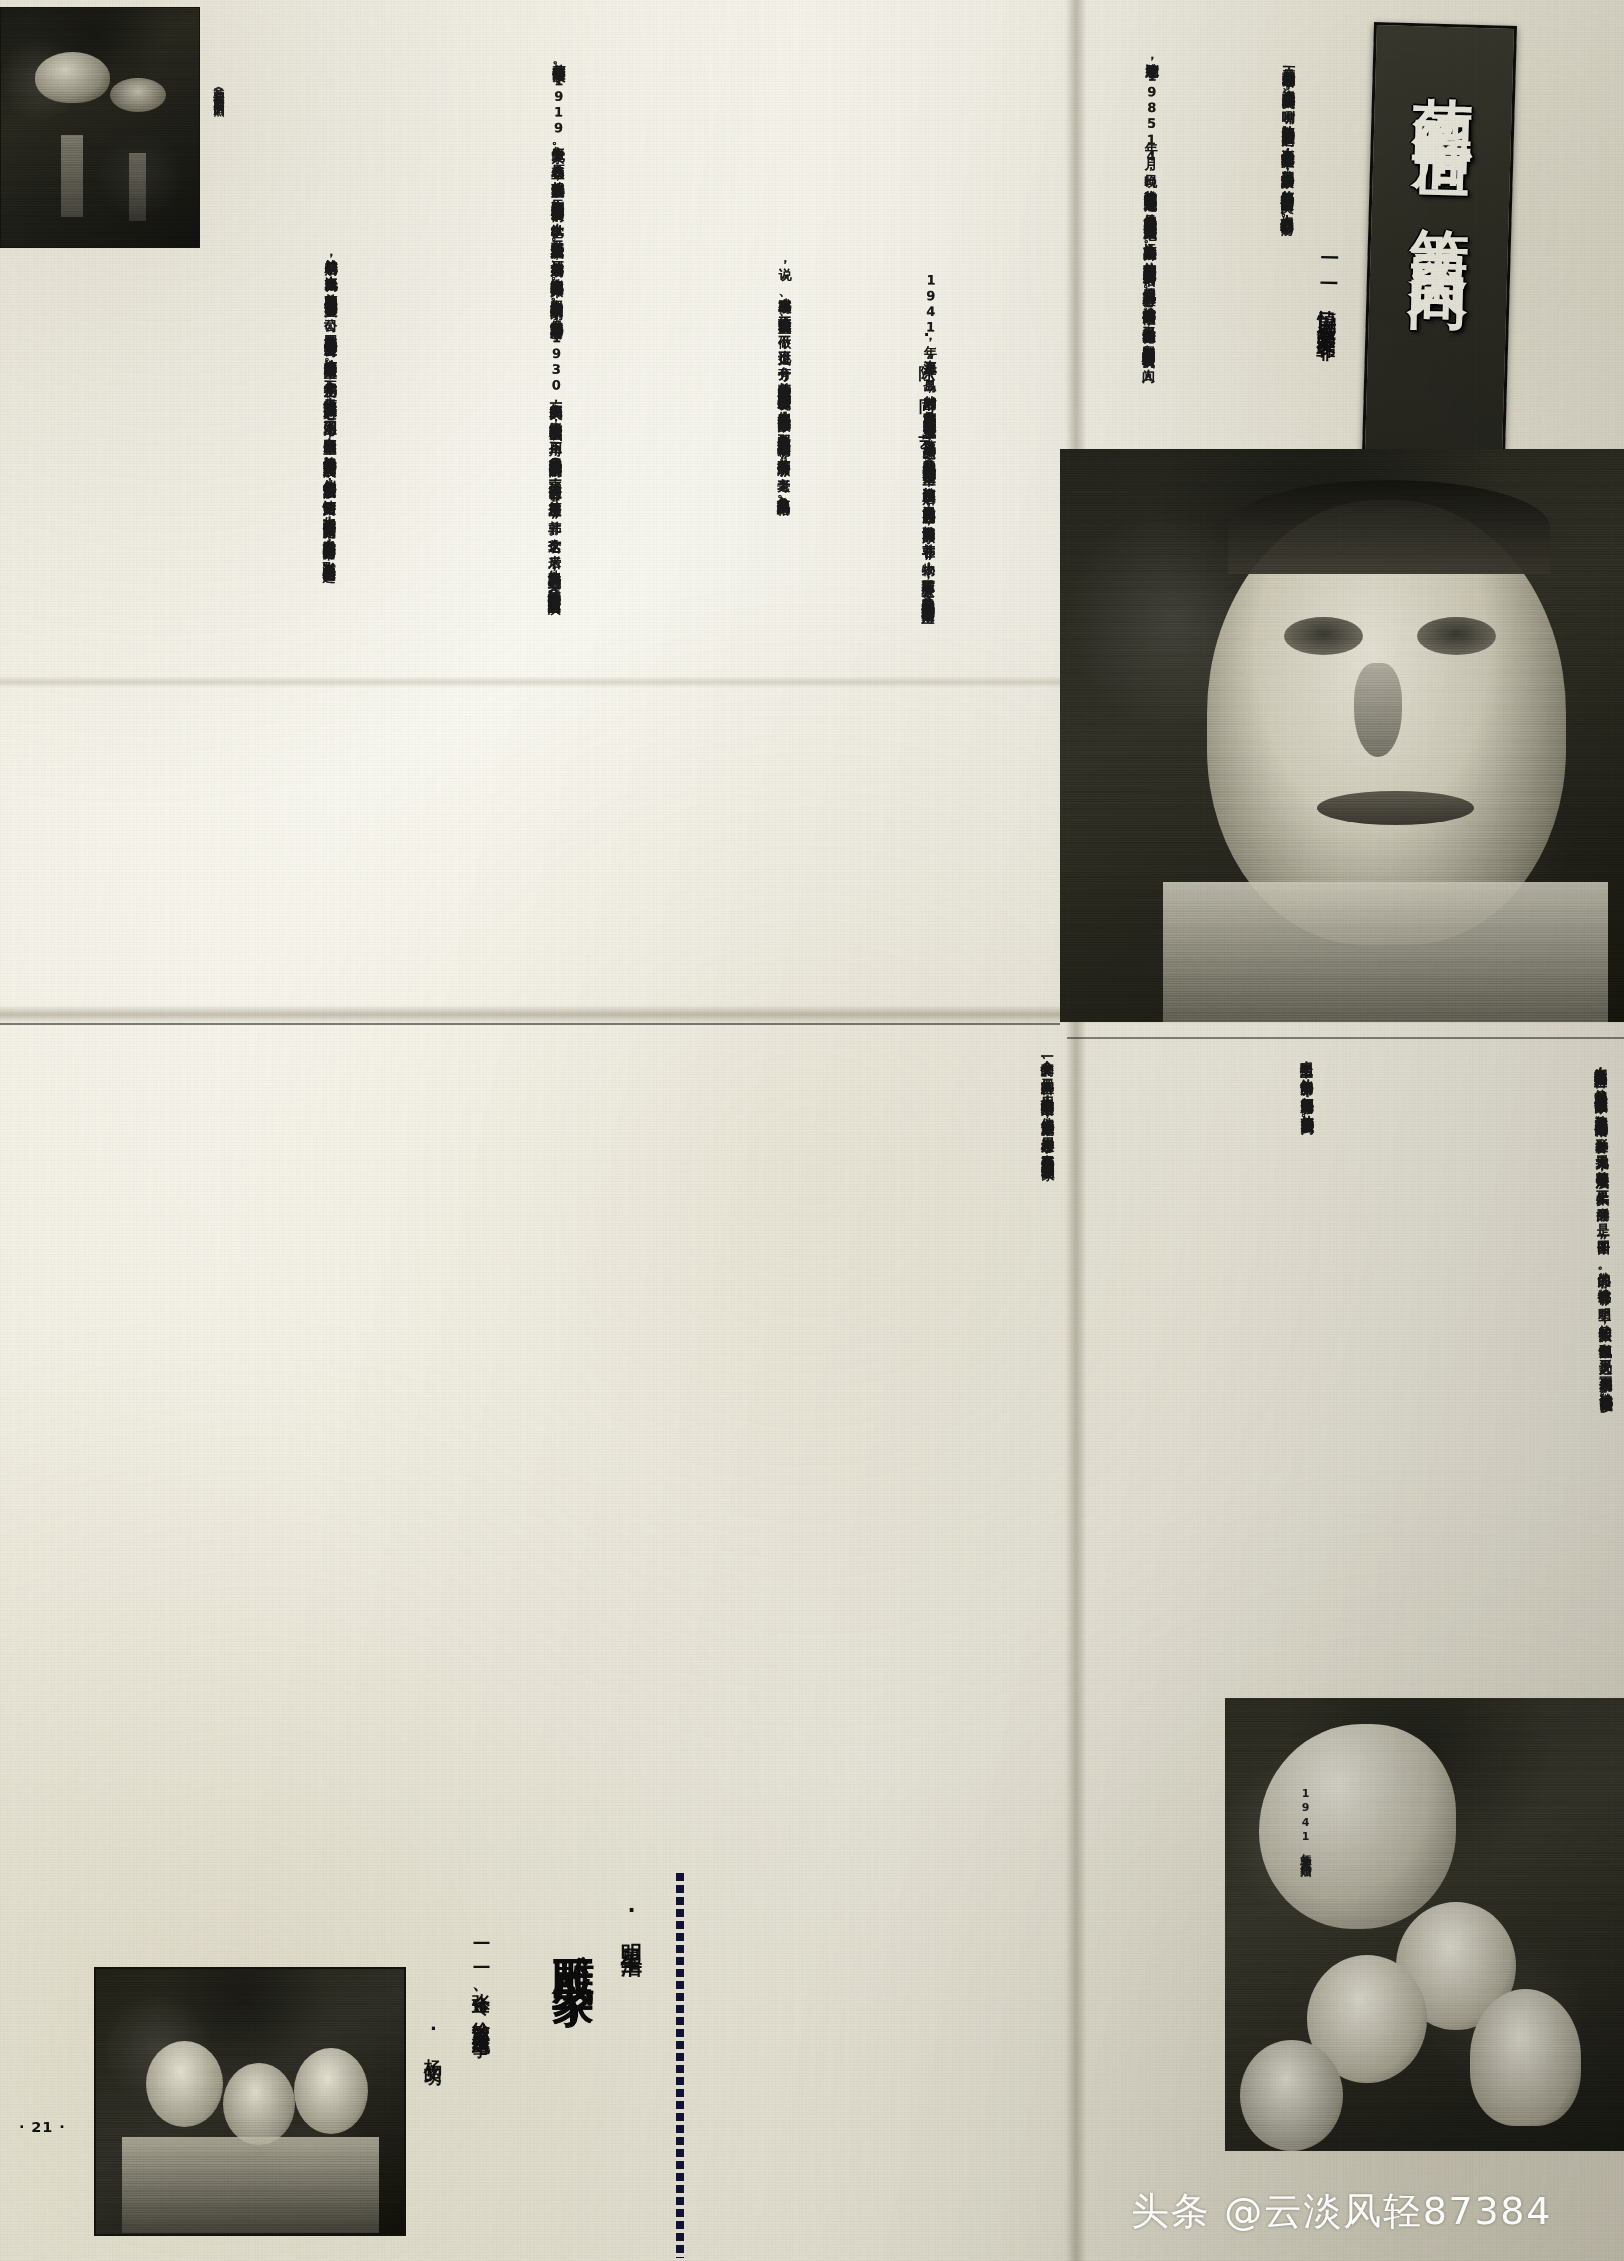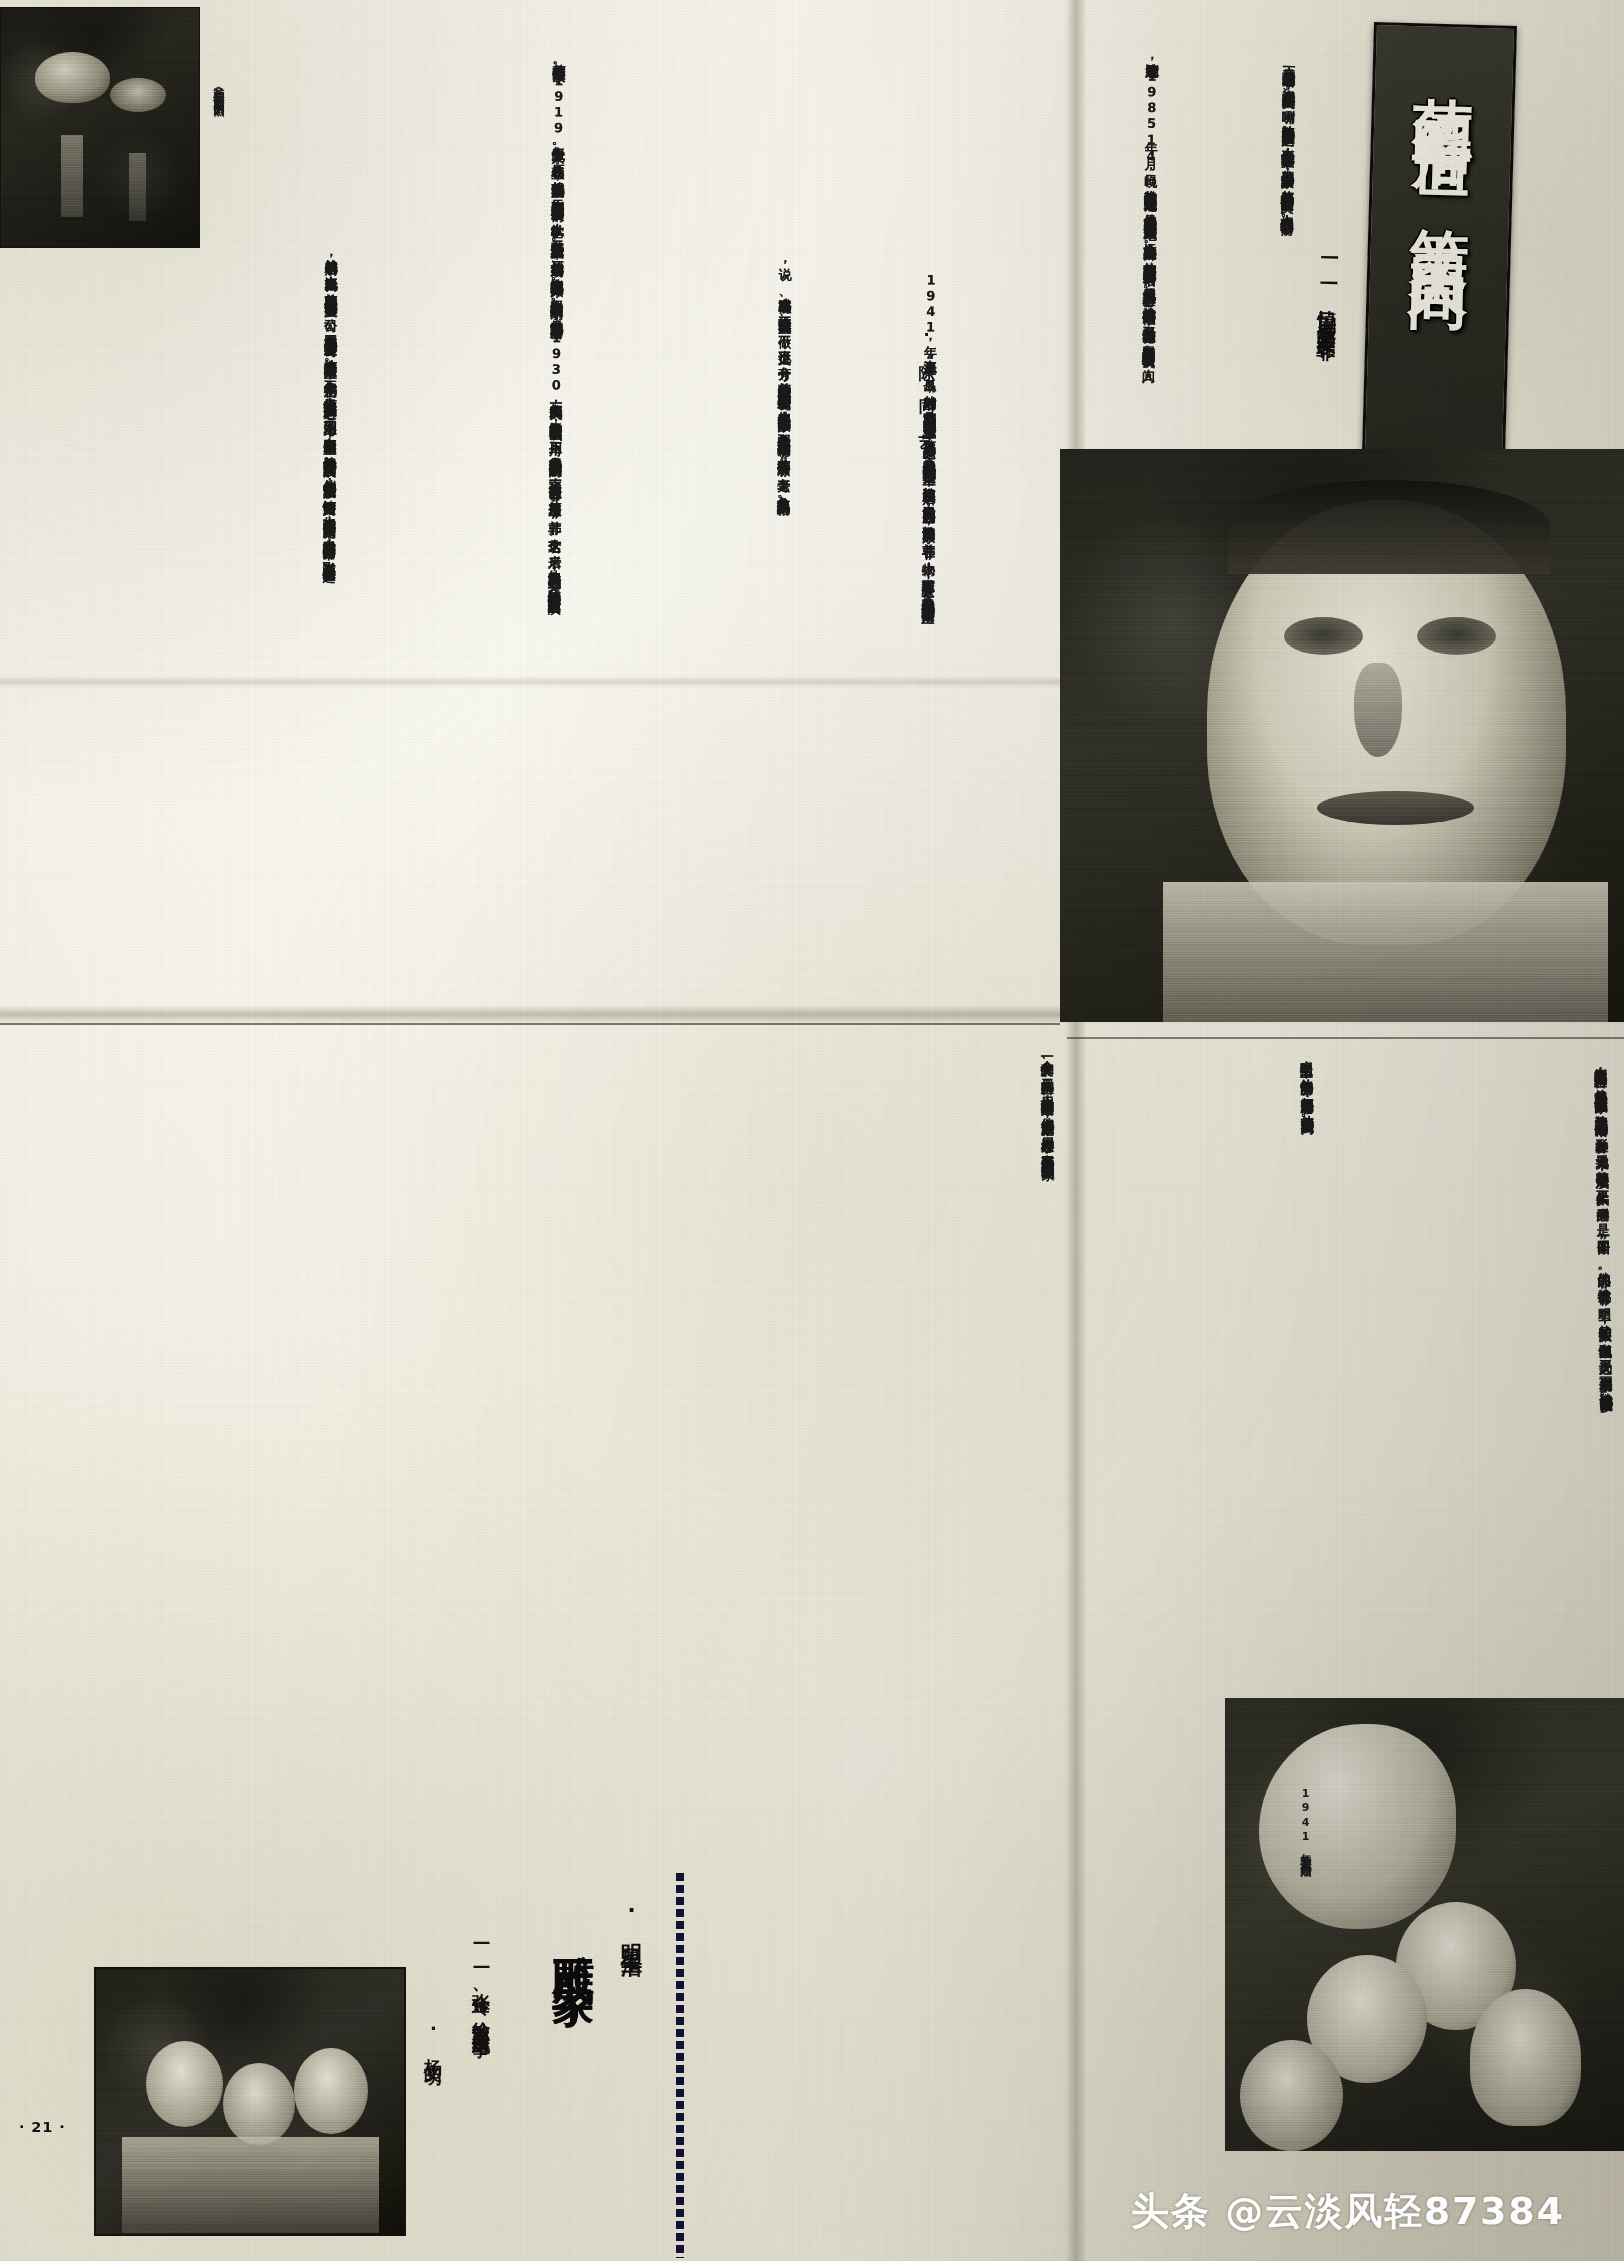--- a/index.html
+++ b/index.html
@@ -98,21 +98,21 @@
   .rule-dot{
     position:absolute;width:7.7px;
     background:repeating-linear-gradient(180deg,#12123a 0 7.7px, rgba(255,255,255,0) 7.7px 12px);
   }
   .hrule{position:absolute;background:#171717;}
   .pagenum{
     position:absolute;font-size:14.5px;font-weight:800;color:#111;letter-spacing:0.9px;
     font-family:"DejaVu Sans","Liberation Sans",sans-serif;
   }
   .watermark{
-    position:absolute;z-index:70;color:#ffffff;font-weight:700;
+    position:absolute;z-index:70;color:#ffffff;font-weight:400;
     font-size:38px;letter-spacing:1.7px;white-space:nowrap;
     text-shadow:0 0 3.4px rgba(0,0,0,.35);
     font-family:"DejaVu Sans","Liberation Sans",sans-serif;
     opacity:.97;
   }
   .fold{position:absolute;background:linear-gradient(90deg,rgba(0,0,0,.0),rgba(90,80,55,.30),rgba(0,0,0,.0));}
   .foldh{position:absolute;background:linear-gradient(180deg,rgba(0,0,0,.0),rgba(100,88,60,.33),rgba(0,0,0,.0));}
   .skew{transform-origin:top right;}
 </style>
 </head>

